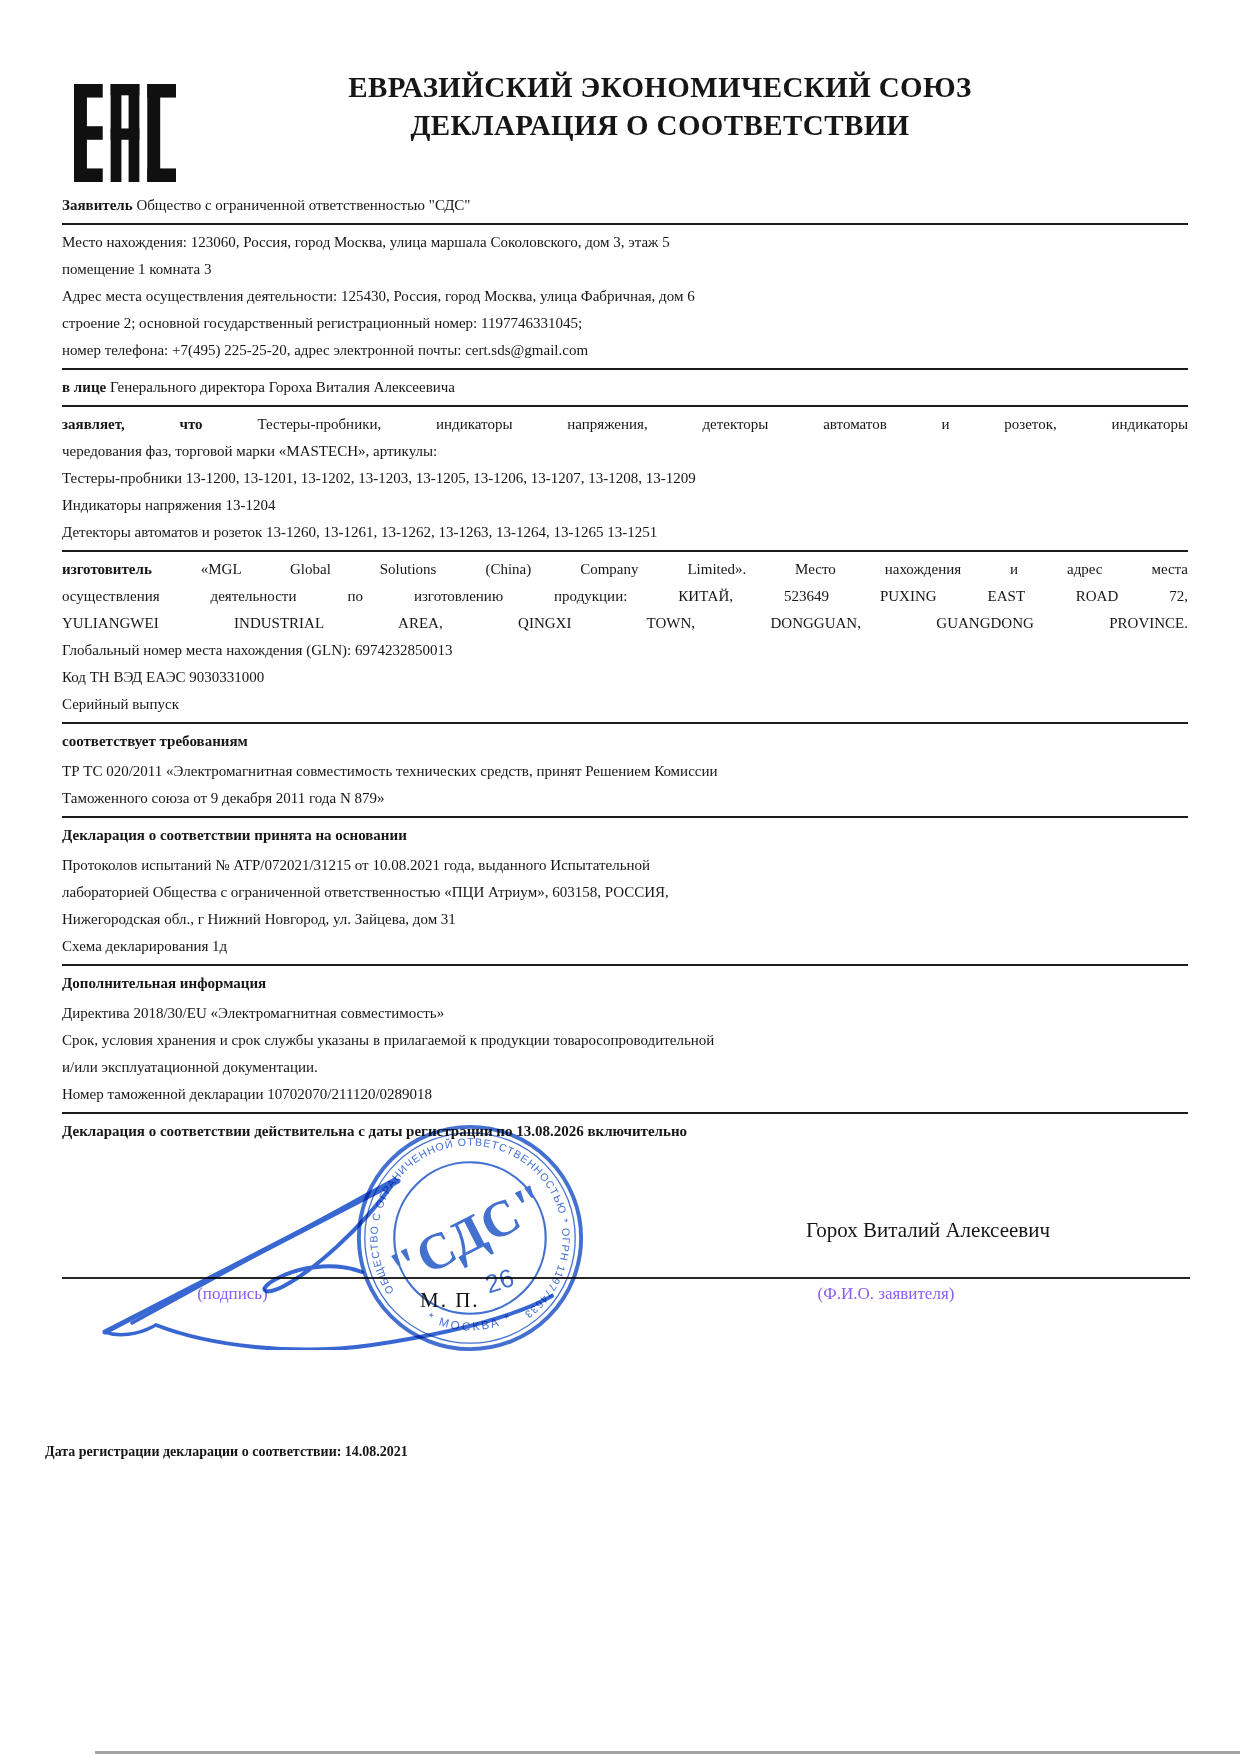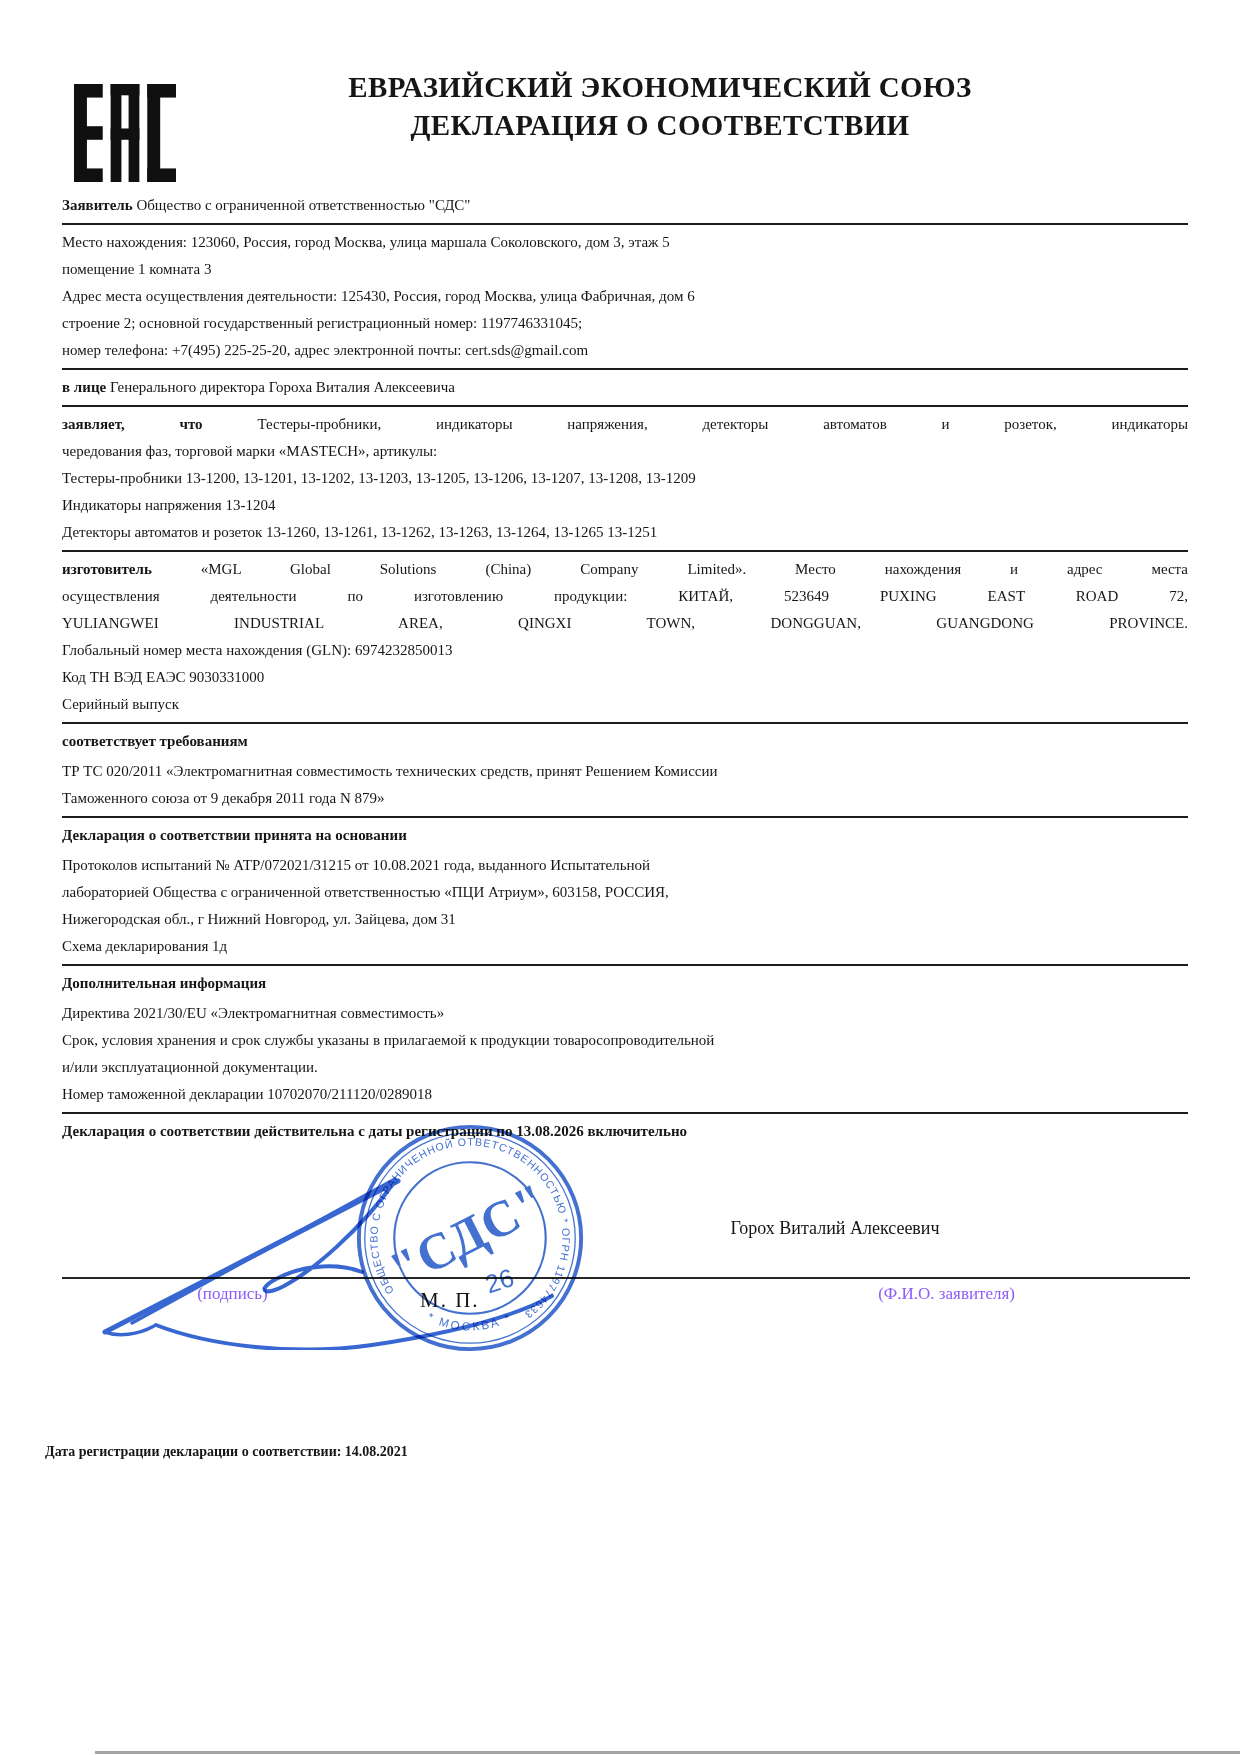--- a/index.html
+++ b/index.html
@@ -15,23 +15,23 @@
   .body{position:absolute;left:62px;top:192px;width:1126px;}
   .line{font-size:15px;line-height:27px;}
   .line.j{text-align:justify;text-align-last:justify;}
   .line.hdr{padding-bottom:3px;}
   .b{font-weight:bold;}
   .rule{height:2px;background:#1c1c1c;margin:4px 0;}
   
   .sig-rule{position:absolute;left:62px;top:1277px;width:1128px;height:2px;background:#262626;z-index:1;}
   .lbl{position:absolute;font-size:17px;text-align:center;color:#8b5cf6;z-index:2;}
   .sig-lbl{left:150px;top:1284px;width:165px;}
-  .fio-lbl{left:715px;top:1284px;width:300px;text-align:right;}
-  .fio-name{position:absolute;left:620px;top:1218px;width:430px;text-align:center;
-            font-size:18px;color:#151515;z-index:2;}
+  .fio-lbl{left:736px;top:1284px;width:300px;}
+  .fio-name{position:absolute;left:620px;top:1218px;width:430px;text-align:right;
+            font-size:21px;color:#151515;z-index:2;}
   .mp{position:absolute;left:420px;top:1256px;font-size:21px;letter-spacing:2px;color:#131313;z-index:7;margin-top:32px;}
   .stamp{position:absolute;left:352px;top:1120px;width:236px;height:236px;z-index:5;
          mix-blend-mode:multiply;opacity:.93;}
   .stamp circle{fill:none;stroke:#3566cc;}
   .ring{font-family:"Liberation Sans",sans-serif;font-size:10.8px;letter-spacing:1px;fill:#3566cc;}
   .ringb{font-size:12px;letter-spacing:2.5px;}
   .ctr{font-family:"Liberation Serif",serif;font-weight:bold;font-size:52px;letter-spacing:1px;fill:#3566cc;}
   .num{font-family:"Liberation Sans",sans-serif;font-size:26px;fill:#3566cc;}
   .signature{position:absolute;left:60px;top:1165px;width:520px;height:185px;z-index:6;
              mix-blend-mode:multiply;opacity:.95;}
@@ -98,21 +98,21 @@
       <div class="line"><span>ТР ТС 020/2011 «Электромагнитная совместимость технических средств, принят Решением Комиссии</span></div>
       <div class="line"><span>Таможенного союза от 9 декабря 2011 года N 879»</span></div>
       <div class="rule"></div>
       <div class="line hdr"><span class="b">Декларация о соответствии принята на основании</span></div>
       <div class="line"><span>Протоколов испытаний № АТР/072021/31215 от 10.08.2021 года, выданного Испытательной</span></div>
       <div class="line"><span>лабораторией Общества с ограниченной ответственностью «ПЦИ Атриум», 603158, РОССИЯ,</span></div>
       <div class="line"><span>Нижегородская обл., г Нижний Новгород, ул. Зайцева, дом 31</span></div>
       <div class="line"><span>Схема декларирования 1д</span></div>
       <div class="rule"></div>
       <div class="line hdr"><span class="b">Дополнительная информация</span></div>
-      <div class="line"><span>Директива 2021/30/EU «Электромагнитная совместимость»</span></div>
+      <div class="line"><span>Директива 2018/30/EU «Электромагнитная совместимость»</span></div>
       <div class="line"><span>Срок, условия хранения и срок службы указаны в прилагаемой к продукции товаросопроводительной</span></div>
       <div class="line"><span>и/или эксплуатационной документации.</span></div>
       <div class="line"><span>Номер таможенной декларации 10702070/211120/0289018</span></div>
       <div class="rule"></div>
       <div class="line"><span class="b">Декларация о соответствии действительна с даты регистрации по 13.08.2026 включительно</span></div>
     </div>
 
   <div class="sig-rule"></div>
 
   <svg class="signature" viewBox="0 0 520 185">

